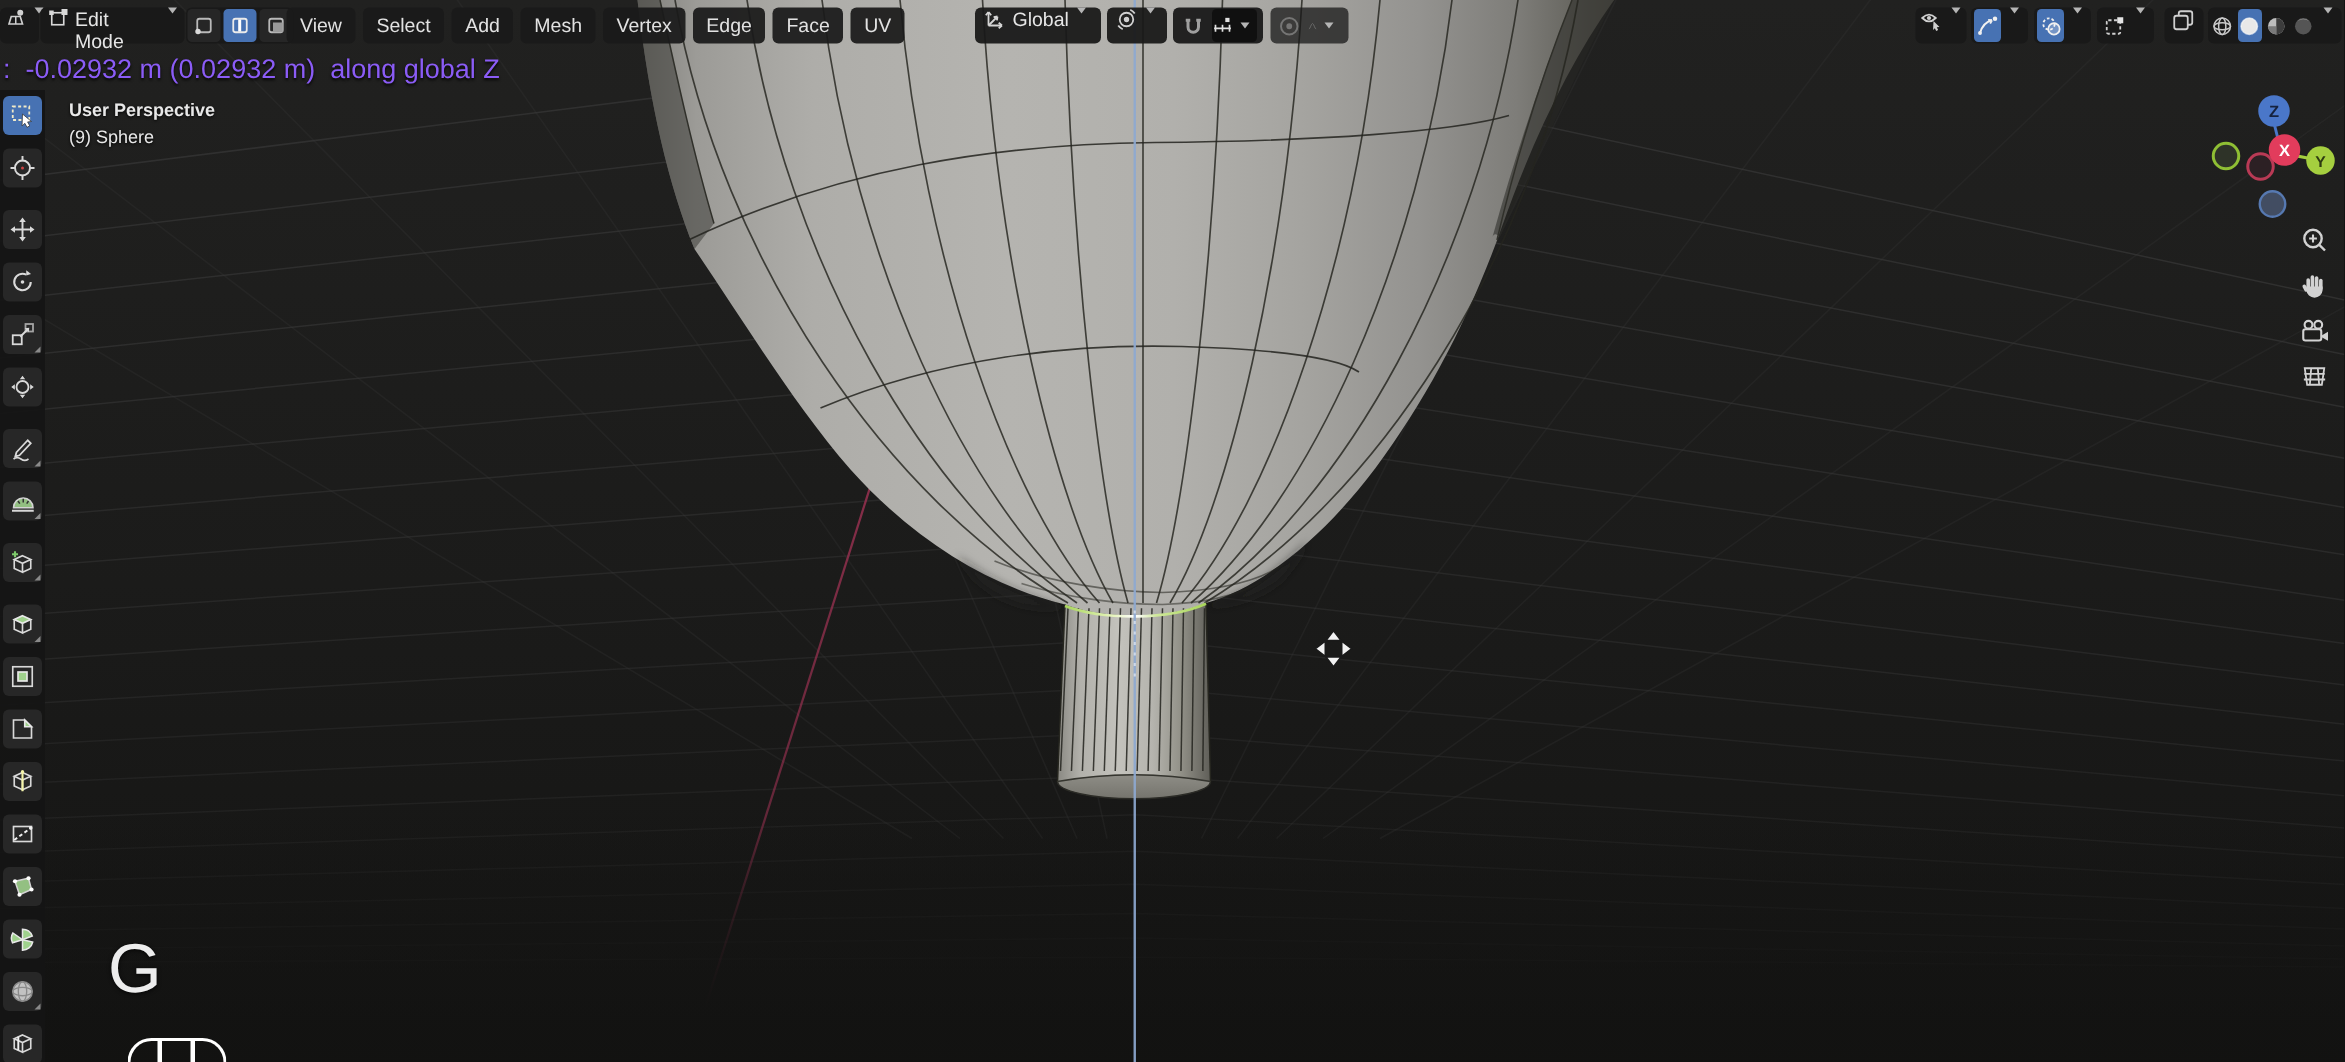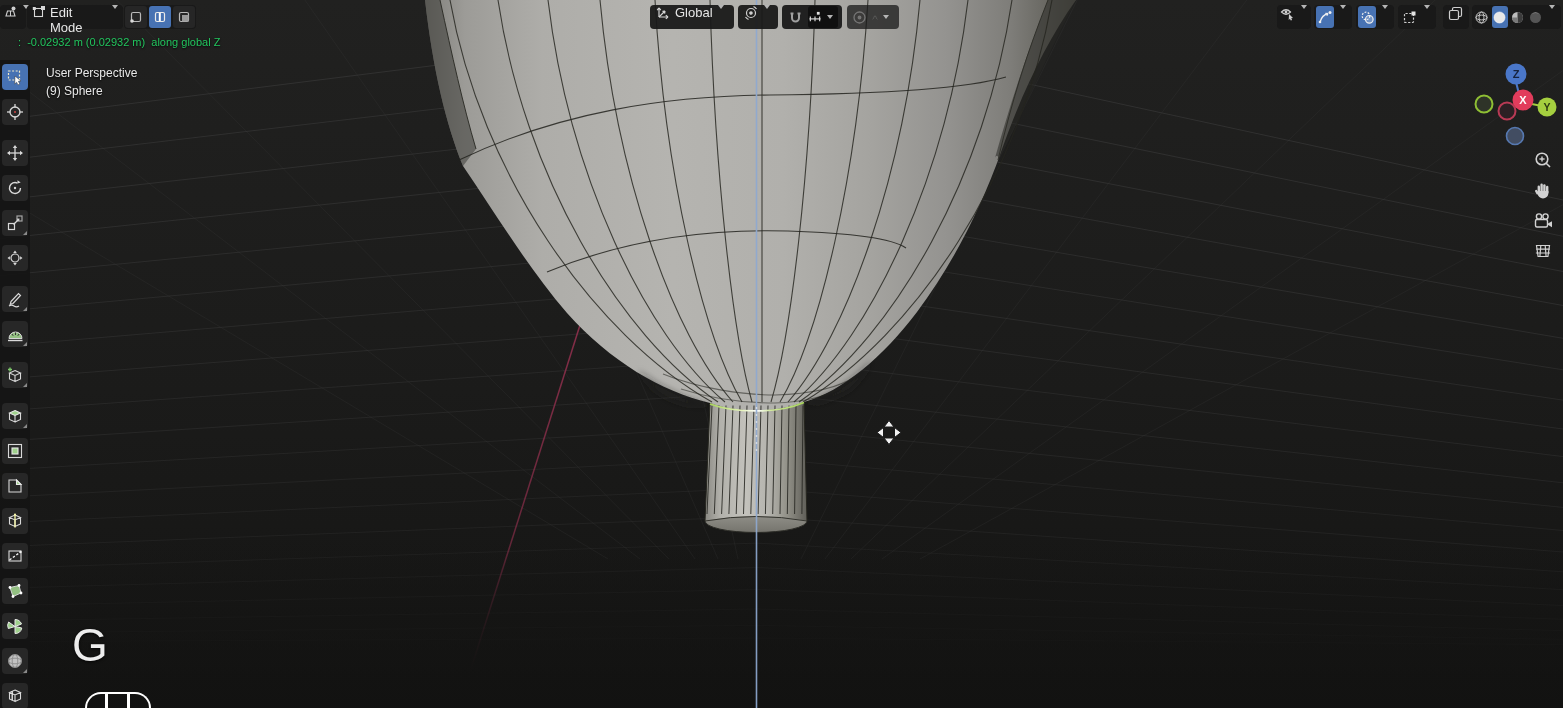--- a/index.html
+++ b/index.html
@@ -17,21 +17,21 @@
   .icon-tile.dim svg { opacity:.45; }
   #menus { position:absolute; left:191px; top:5px; display:flex; gap:5px; }
   .menu-tile { height:24px; line-height:24px; padding:0 9px; background:rgba(26,26,26,.93);
                border-radius:4px; color:#e2e2e2; font-size:13px; }
   .mode-label { font-size:13px; color:#e6e6e6; padding-left:4px; }
   .selmode { display:flex; }
   .selmode .icon-tile { background:rgba(40,40,40,.9); }
   .selmode .icon-tile.on { background:var(--accent,#4772b3); }
 
   
-  #status-line { position:absolute; left:18px; top:36px; font-size:11px; color:#22c55e;
+  #status-line { position:absolute; left:2px; top:36px; font-size:18px; color:#8b5cf6;
                  text-shadow:0 1px 2px rgba(0,0,0,.9); white-space:pre; }
   #vp-info { position:absolute; left:46px; top:64px; color:#e8e8e8; font-size:12px;
              text-shadow:0 1px 2px rgba(0,0,0,.95); line-height:18px; }
 
   
   #toolbar { position:absolute; left:0; top:60px; width:30px; bottom:0; background:rgba(21,21,21,.92);
              display:flex; flex-direction:column; align-items:center; padding-top:4px; }
   .tool-btn { position:relative; width:26px; height:26px; margin-bottom:9px; border-radius:4px;
               background:#272727; flex:0 0 auto; display:flex; align-items:center; justify-content:center; }
   .tool-btn.active { background:var(--accent,#4772b3); }
@@ -257,20 +257,30 @@
         </svg>
     </span>
     <span class="icon-tile">
       <svg width="14" height="14" viewBox="0 0 14 14">
           <rect x="2.5" y="2.5" width="9" height="9" rx="1.5" fill="none" stroke="#b9b9b9" stroke-width="1.2"></rect>
           <rect x="5" y="5" width="6.5" height="6.5" fill="#9a9a9a"></rect>
         </svg>
     </span>
   </div>
 
+  <div id="menus">
+      <div class="menu-tile">View</div>
+      <div class="menu-tile">Select</div>
+      <div class="menu-tile">Add</div>
+      <div class="menu-tile">Mesh</div>
+      <div class="menu-tile">Vertex</div>
+      <div class="menu-tile">Edge</div>
+      <div class="menu-tile">Face</div>
+      <div class="menu-tile">UV</div>
+    </div>
 
   <div class="pill" style="left:650px;width:84px;">
     <span style="margin-left:6px">
       <svg width="15" height="15" viewBox="0 0 15 15" stroke="#d5d5d5" stroke-width="1.2" fill="none">
         <path d="M3,12 V3 M3,12 H12"></path>
           <path d="M3,3 l-1.8,2.2 M3,3 l1.8,2.2"></path>
           <path d="M12,12 l-2.2,-1.8 M12,12 l-2.2,1.8"></path>
           <path d="M3,12 L9,6 M9,6 l-2.6,.4 M9,6 l-.4,2.6"></path>
       </svg>
       </span>
@@ -402,21 +412,21 @@
       <svg width="15" height="15" viewBox="0 0 15 15">
           <circle cx="7.5" cy="7.5" r="5.5" fill="#555555"></circle>
           <path d="M3.6,4.2 A5.5,5.5 0 0 1 11.4,4.2 A7,7 0 0 0 3.6,4.2 Z" fill="#9a9a9a"></path>
         </svg>
       </span>
     <span class="chev"></span>
   </div>
 
   <div id="status-line">:  -0.02932 m (0.02932 m)  along global Z</div>
   <div id="vp-info">
-    <div style="font-weight:normal">User Perspective</div>
+    <div style="font-weight:bold">User Perspective</div>
     <div>(9) Sphere</div>
   </div>
 
   <div id="toolbar">
       <div class="tool-btn active">
         <svg width="18" height="18" viewBox="0 0 18 18">
           <rect x="2.5" y="3" width="11" height="9" fill="none" stroke="#f0e9c8" stroke-width="1.2" stroke-dasharray="2,1.6"></rect>
           <path d="M9,8 l6,5 -2.6,.3 1.4,2.6 -1.8,1 -1.4,-2.7 -1.9,1.8 z" fill="#fff" stroke="#333" stroke-width=".5"></path>
         </svg>
       </div>

